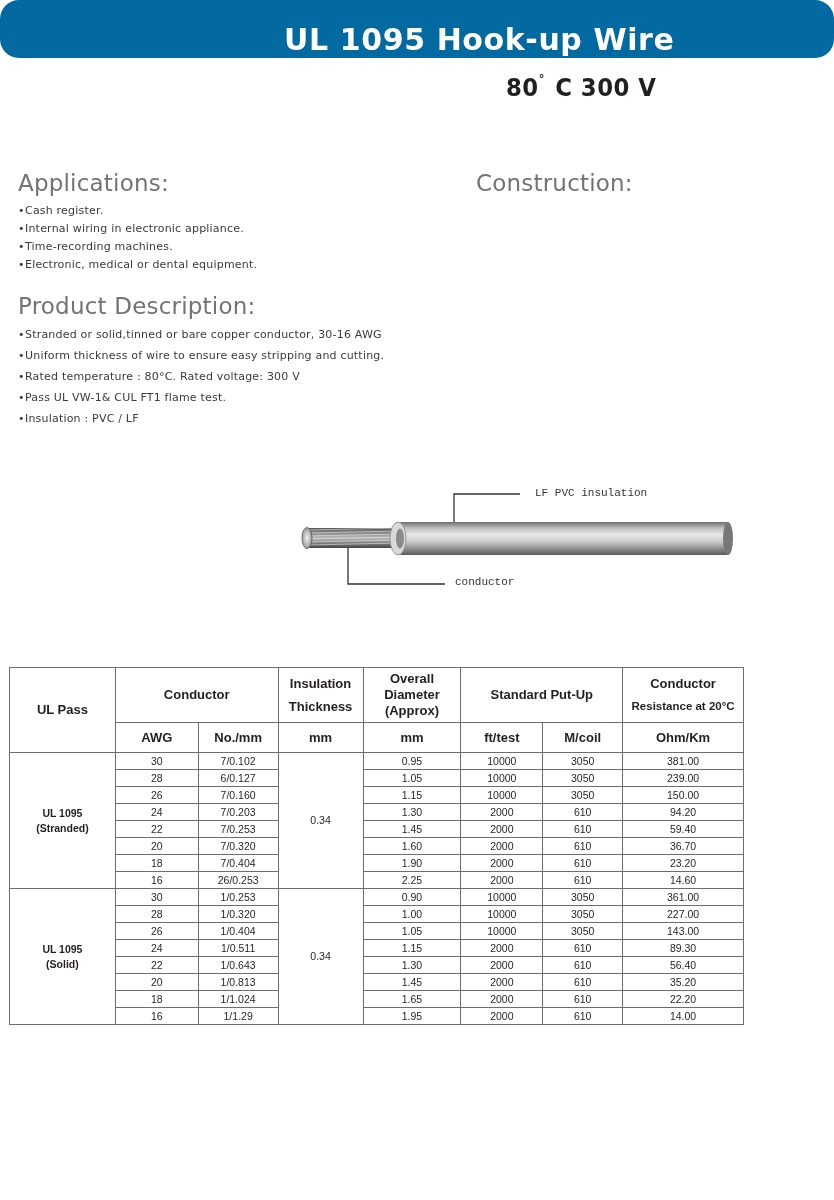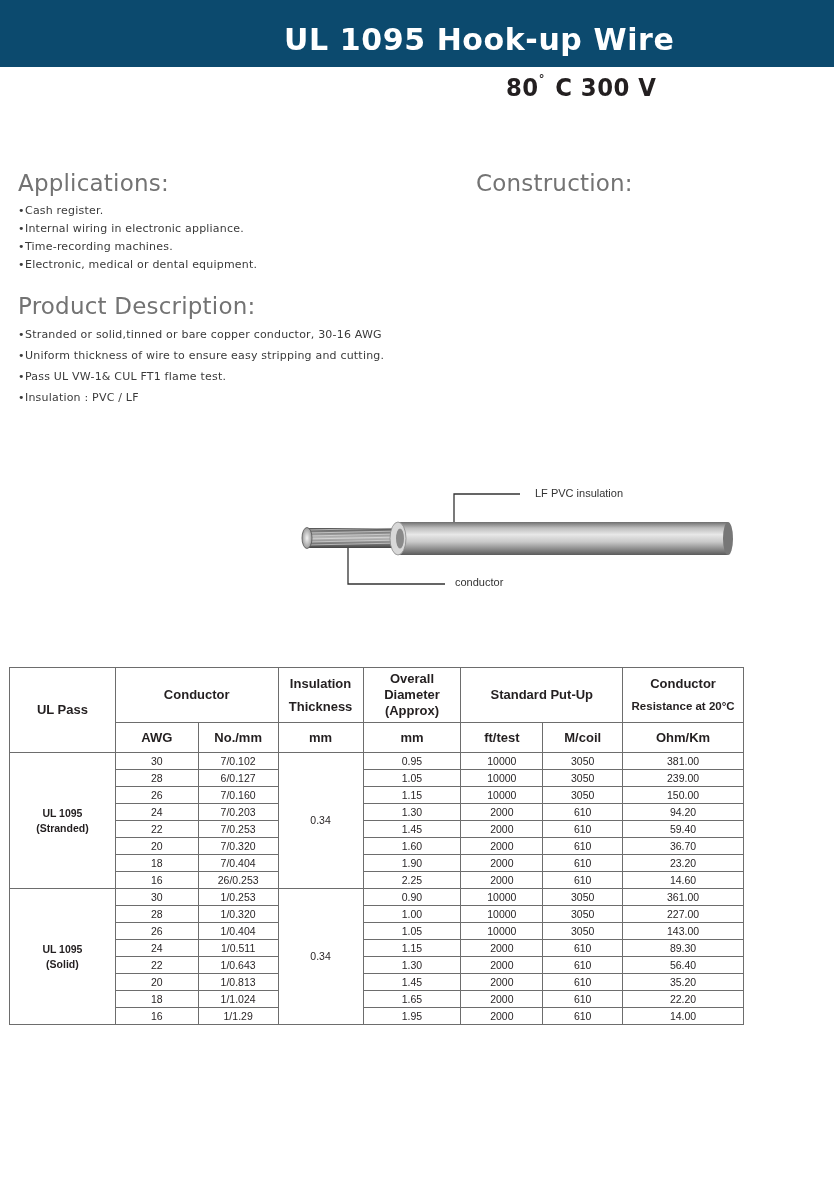--- a/index.html
+++ b/index.html
@@ -1,19 +1,19 @@
 <!DOCTYPE html>
 <html><head>
 <meta charset="utf-8">
 <style>
   * { box-sizing: border-box; margin: 0; padding: 0; }
   html, body { width: 834px; height: 1200px; background: #ffffff; overflow: hidden; }
   body { position: relative; font-family: "DejaVu Sans", sans-serif; color: #231f20; }
 
-  .banner { position: absolute; left: 0; top: 0; width: 834px; height: 67px; background: #0c4a6e; }
+  .banner { position: absolute; left: 0; top: 0; width: 834px; height: 58px; background: #0369a1; border-radius: 19px; }
   .banner-title {
     position: absolute; left: 284px; top: 22px;
     font-family: "DejaVu Sans", sans-serif; font-weight: bold; font-size: 30px;
     color: #ffffff; letter-spacing: 0.6px; white-space: nowrap;
   }
   .rating {
     position: absolute; left: 506px; top: 74px;
     font-family: "DejaVu Sans", sans-serif; font-weight: bold; font-size: 24px;
     color: #231f20; letter-spacing: 0.5px; white-space: nowrap; transform: scaleX(0.95); transform-origin: left;
   }
@@ -29,21 +29,21 @@
     white-space: nowrap; letter-spacing: 0.2px;
   }
   .bullets li .dot { display: inline-block; width: 4px; margin-right: 3px; }
 
   #apps-list { left: 18px; top: 204px; }
   #apps-list li { height: 18px; line-height: 14px; }
   #desc-list { left: 18px; top: 328px; }
   #desc-list li { height: 21px; line-height: 14px; }
 
   .diagram { position: absolute; left: 280px; top: 470px; width: 480px; height: 140px; }
-  .diagram-label { position: absolute; font-family: Liberation Sans, sans-serif; font-size: 11px; color: #333; white-space: nowrap; }
+  .diagram-label { position: absolute; font-family: Liberation Mono, monospace; font-size: 11px; color: #333; white-space: nowrap; }
 
   table.spec {
     position: absolute; left: 9px; top: 667px; width: 735px;
     border-collapse: collapse; font-family: "Liberation Sans", sans-serif; color: #231f20;
   }
   table.spec td, table.spec th {
     border: 1.5px solid #6d6d6d; text-align: center; vertical-align: middle; padding: 0;
   }
   table.spec th { font-weight: bold; font-size: 13px; }
   .h1 th { height: 55px; line-height: 16px; }
@@ -68,20 +68,21 @@
   <li><span class="dot">•</span><span>Time-recording machines.</span></li>
   <li><span class="dot">•</span><span>Electronic, medical or dental equipment.</span></li>
 </ul>
 
 <div class="section-heading" style="left:476px; top:170px;">Construction:</div>
 
 <div class="section-heading" style="left:18px; top:293px;">Product Description:</div>
 <ul class="bullets" id="desc-list">
   <li><span class="dot">•</span><span>Stranded or solid,tinned or bare copper conductor, 30-16 AWG</span></li>
   <li><span class="dot">•</span><span>Uniform thickness of wire to ensure easy stripping and cutting.</span></li>
+  <li><span class="dot">•</span><span>Rated temperature : 80°C. Rated voltage: 300 V</span></li>
   <li><span class="dot">•</span><span>Pass UL VW-1&amp; CUL FT1 flame test.</span></li>
   <li><span class="dot">•</span><span>Insulation : PVC / LF</span></li>
 </ul>
 
 <div class="diagram">
   <svg width="480" height="140" viewBox="0 0 480 140">
     <defs>
       <linearGradient id="insGrad" x1="0" y1="0" x2="0" y2="1">
         <stop offset="0" stop-color="#6e6e6e"></stop>
         <stop offset="0.18" stop-color="#bdbdbd"></stop>

